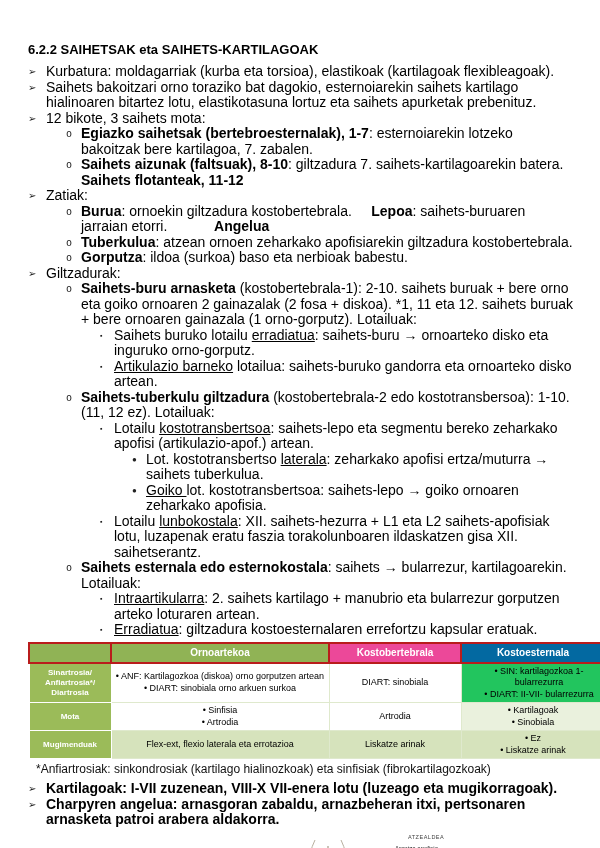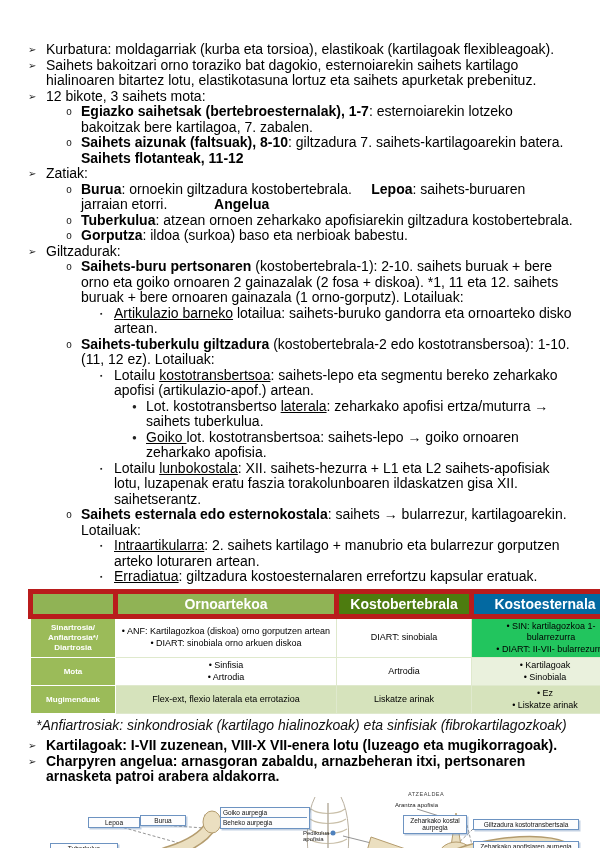--- a/index.html
+++ b/index.html
@@ -17,26 +17,26 @@
   .lvl1>.bullet{font-size:10px;}
   .lvl2>.bullet{font-family:"DejaVu Sans Mono",monospace;font-size:10px;flex-basis:15px;}
   .lvl3>.bullet{font-size:7px;flex-basis:14px;}
   .lvl4>.bullet{font-size:8px;flex-basis:14px;}
   .txt{flex:1;font-size:14px;line-height:15.5px;}
   .txt span{white-space:pre-wrap;}
   .b{font-weight:bold;margin-top:36px;} .u{text-decoration:underline;}
   
   table.jt{width:546px;border-collapse:collapse;margin:4px 0 2px 0;table-layout:fixed;}
   table.jt th,table.jt td{padding:2px 4px;text-align:center;vertical-align:middle;}
-  table.jt thead th{color:#fff;font-size:14px;font-weight:bold;border:5px solid #b91c1c;height:14px;}
+  table.jt thead th{color:#fff;font-size:10px;font-weight:bold;border:2px solid #b91c1c;height:14px;}
   th.rowlabel{color:#fff;font-size:8px;font-weight:bold;border:1px solid #fff;line-height:10px;}
   table.jt td{font-size:9px;line-height:11.5px;border:1px solid #dfe9cd;}
   .cl{display:block;}
   
-  .footnote{font-size:14px;margin:3px 0 5px 8px;color:#111;font-style:italic;}
+  .footnote{font-size:12px;margin:3px 0 5px 8px;color:#111;}
   
   .figs{position:relative;height:158px;margin-top:6px;}
   .fig{position:absolute;}
   .fig svg{position:absolute;left:0;top:0;}
   .fbox{position:absolute;font-size:6.5px;line-height:7.5px;border:1px solid #6d93c1;
         background:#fdfdfe;padding:1px 2px;text-align:center;color:#111;
         box-shadow:1.5px 1.5px 0 rgba(120,150,190,.45);z-index:3;}
   .fgroup{position:absolute;border:1px solid #6d93c1;background:#fdfdfe;z-index:3;
         box-shadow:1.5px 1.5px 0 rgba(120,150,190,.45);}
   .fgroup .fbox{position:relative;box-shadow:none;border-width:0 0 1px 0;text-align:left;}
@@ -44,20 +44,21 @@
   .flabel{position:absolute;font-size:6px;line-height:6.5px;color:#222;z-index:3;}
   .fcaps{position:absolute;font-size:5.5px;letter-spacing:.5px;color:#444;z-index:3;}
   .figcap{position:absolute;font-size:6.5px;font-weight:bold;color:#222;text-align:center;z-index:3;}
   .figcap2{position:absolute;font-size:5.5px;color:#555;text-align:center;font-weight:normal;z-index:3;}
 </style>
 </head>
 <body>
 
 <div class="page">
 
+  <div class="title">6.2.2 SAIHETSAK eta SAIHETS-KARTILAGOAK</div>
 
   <div id="outline-top">
       <div class="ol-line lvl1">
         <span class="bullet">➢</span>
         <span class="txt"><span>Kurbatura: moldagarriak (kurba eta torsioa), elastikoak (kartilagoak flexibleagoak).</span></span>
       </div>
       <div class="ol-line lvl1">
         <span class="bullet">➢</span>
         <span class="txt"><span>Saihets bakoitzari orno toraziko bat dagokio, esternoiarekin saihets kartilago hialinoaren bitartez lotu, elastikotasuna lortuz eta saihets apurketak prebenituz.</span></span>
       </div>
@@ -88,21 +89,25 @@
       <div class="ol-line lvl2">
         <span class="bullet">o</span>
         <span class="txt"><span class="b">Gorputza</span><span>: ildoa (surkoa) baso eta nerbioak babestu.</span></span>
       </div>
       <div class="ol-line lvl1">
         <span class="bullet">➢</span>
         <span class="txt"><span>Giltzadurak:</span></span>
       </div>
       <div class="ol-line lvl2">
         <span class="bullet">o</span>
-        <span class="txt"><span class="b">Saihets-buru pertsonaren</span><span> (kostobertebrala-1): 2-10. saihets buruak + bere orno eta goiko ornoaren 2 gainazalak (2 fosa + diskoa). *1, 11 eta 12. saihets buruak + bere ornoaren gainazala (1 orno-gorputz). Lotailuak:</span></span>
+        <span class="txt"><span class="b">Saihets-buru arnasketa</span><span> (kostobertebrala-1): 2-10. saihets buruak + bere orno eta goiko ornoaren 2 gainazalak (2 fosa + diskoa). *1, 11 eta 12. saihets buruak + bere ornoaren gainazala (1 orno-gorputz). Lotailuak:</span></span>
+      </div>
+      <div class="ol-line lvl3">
+        <span class="bullet">▪</span>
+        <span class="txt"><span>Saihets buruko lotailu </span><span class="u">erradiatua</span><span>: saihets-buru → ornoarteko disko eta inguruko orno-gorputz.</span></span>
       </div>
       <div class="ol-line lvl3">
         <span class="bullet">▪</span>
         <span class="txt"><span class="u">Artikulazio barneko</span><span> lotailua: saihets-buruko gandorra eta ornoarteko disko artean.</span></span>
       </div>
       <div class="ol-line lvl2">
         <span class="bullet">o</span>
         <span class="txt"><span class="b">Saihets-tuberkulu giltzadura</span><span> (kostobertebrala-2 edo kostotransbersoa): 1-10. (11, 12 ez). Lotailuak:</span></span>
       </div>
       <div class="ol-line lvl3">
@@ -133,30 +138,30 @@
         <span class="bullet">▪</span>
         <span class="txt"><span class="u">Erradiatua</span><span>: giltzadura kostoesternalaren errefortzu kapsular eratuak.</span></span>
       </div>
     </div>
 
   <table class="jt">
     <thead>
         <tr id="jt-head">
           <th style="background: rgb(144, 179, 85); width: 72px;"></th>
           <th style="background: rgb(144, 179, 85); width: 208px;">Ornoartekoa</th>
-          <th style="background: #4d7c0f; width: 122px;">Kostobertebrala</th>
+          <th style="background: #ec4899; width: 122px;">Kostobertebrala</th>
           <th style="background: #0369a1; width: 134px;">Kostoesternala</th>
         </tr>
       </thead>
     <tbody id="jt-body">
         <tr>
           <th class="rowlabel" style="background: rgb(155, 187, 89);">Sinartrosia/ Anfiartrosia*/ Diartrosia</th>
           <td style="background: rgb(255, 255, 255);">
             <div class="cl">•  ANF: Kartilagozkoa (diskoa) orno gorputzen artean</div>
-            <div class="cl">•  DIART: sinobiala orno arkuen diskoa</div>
+            <div class="cl">•  DIART: sinobiala orno arkuen surkoa</div>
           </td>
           <td style="background: rgb(255, 255, 255);">
             <div class="cl">DIART: sinobiala</div>
           </td>
           <td style="background: #22c55e; padding-left: 16px;">
             <div class="cl">•  SIN: kartilagozkoa 1- bularrezurra</div>
             <div class="cl">•  DIART: II-VII- bularrezurra</div>
           </td>
         </tr>
         <tr>

